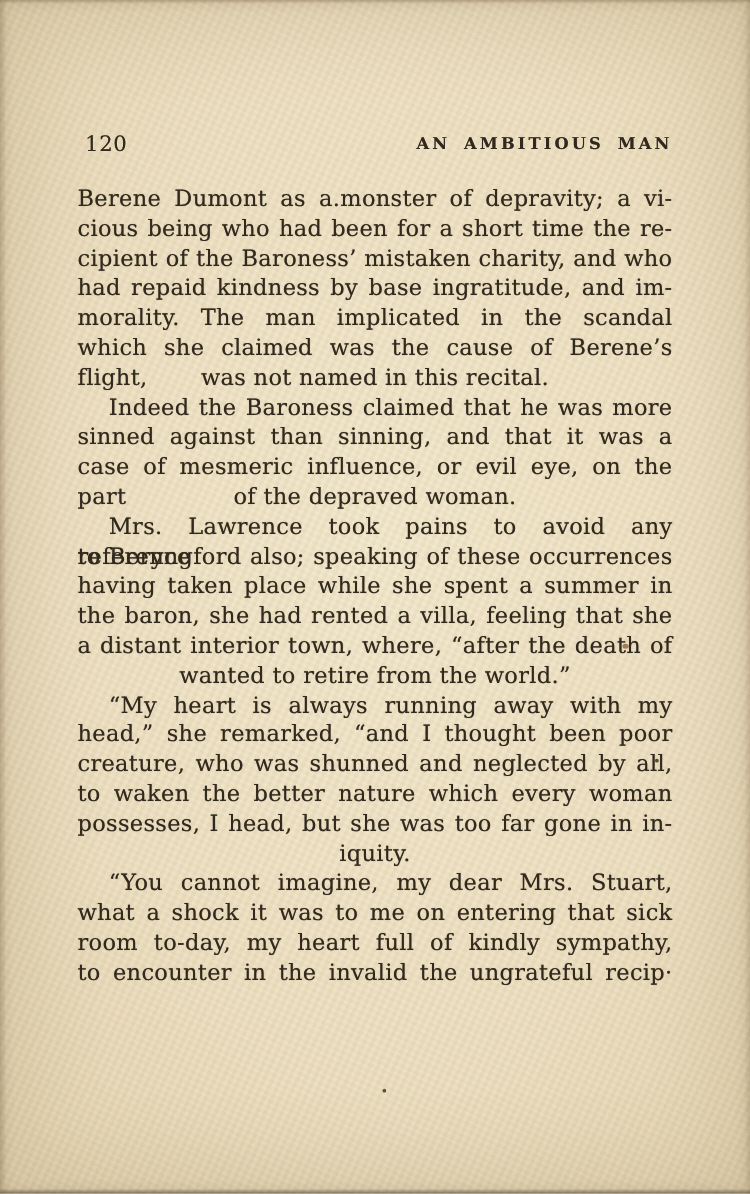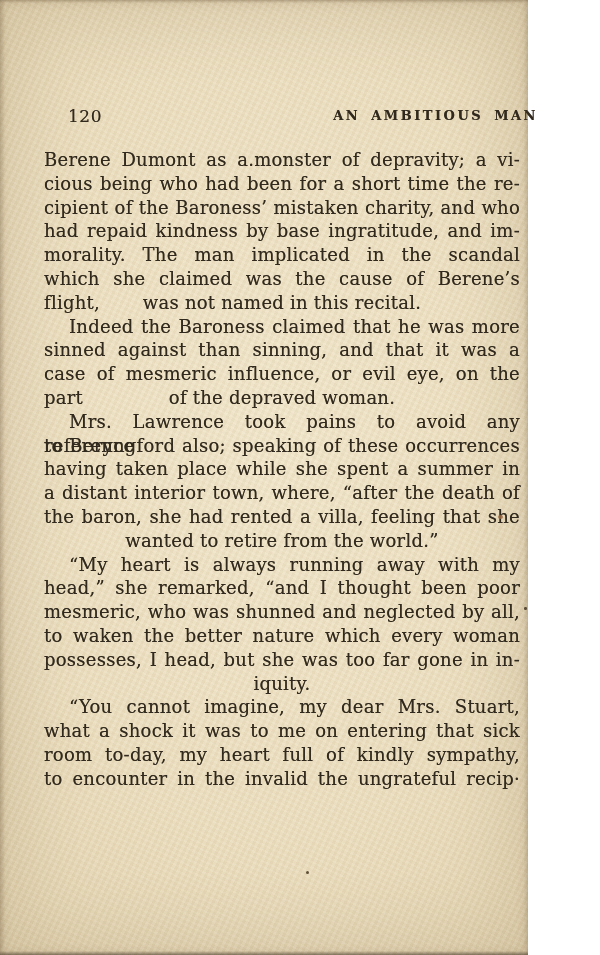--- a/index.html
+++ b/index.html
@@ -6,21 +6,21 @@
     --paper: #ecdfc0;
     --paper-light: #f2e7cb;
     --ink: #31291d;
   }
   * { margin: 0; padding: 0; box-sizing: border-box; }
   html, body { width: 600px; height: 955px; overflow: hidden; }
   body { font-family: "DejaVu Serif", "Liberation Serif", serif; }
 
   .page {
     position: relative;
-    width: 528px;
+    width: 600px;
     height: 955px;
     background:
       radial-gradient(ellipse 420px 640px at 52% 46%, var(--paper-light) 0%, var(--paper) 62%, #e3d4b1 100%);
     box-shadow:
       inset 0 0 70px 12px rgba(125, 100, 60, 0.16),
       inset 0 0 10px 2px rgba(110, 85, 50, 0.18);
     color: var(--ink);
   }
   
   .page::before {
@@ -67,21 +67,21 @@
     font-size: 13px;
     font-weight: bold;
     letter-spacing: 2.5px;
     word-spacing: 4px;
     text-shadow: 0 0 0.5px rgba(49, 41, 29, 0.55);
   }
 
   .text-block {
     position: absolute;
     top: 148px;
-    left: 44px;
+    left: 62px;
     width: 476px;
     font-size: 18px;
     letter-spacing: 0.25px;
   }
   .line {
     height: 23.8px;
     line-height: 23.8px;
     white-space: nowrap;
     text-align: center;
     text-shadow: 0 0 0.6px rgba(49, 41, 29, 0.6);
@@ -116,26 +116,26 @@
       <div class="line justify">morality. The man implicated in the scandal</div>
       <div class="line justify">which she claimed was the cause of Berene’s flight,</div>
       <div class="line">was not named in this recital.</div>
       <div class="line indent justify">Indeed the Baroness claimed that he was more</div>
       <div class="line justify">sinned against than sinning, and that it was a</div>
       <div class="line justify">case of mesmeric influence, or evil eye, on the part</div>
       <div class="line">of the depraved woman.</div>
       <div class="line indent justify">Mrs. Lawrence took pains to avoid any reference</div>
       <div class="line justify">to Beryngford also; speaking of these occurrences</div>
       <div class="line justify">having taken place while she spent a summer in</div>
+      <div class="line justify">the baron, she had rented a villa, feeling that she</div>
       <div class="line justify">a distant interior town, where, “after the death of</div>
-      <div class="line justify">the baron, she had rented a villa, feeling that she</div>
       <div class="line">wanted to retire from the world.”</div>
       <div class="line indent justify">“My heart is always running away with my</div>
       <div class="line justify">head,” she remarked, “and I thought been poor</div>
-      <div class="line justify">mesmeric, who was shunned and neglected by all,</div>
+      <div class="line justify">creature, who was shunned and neglected by all,</div>
       <div class="line justify">to waken the better nature which every woman</div>
       <div class="line justify">possesses, I head, but she was too far gone in in-</div>
       <div class="line">iquity.</div>
       <div class="line indent justify">“You cannot imagine, my dear Mrs. Stuart,</div>
       <div class="line justify">what a shock it was to me on entering that sick</div>
       <div class="line justify">room to-day, my heart full of kindly sympathy,</div>
       <div class="line justify">to encounter in the invalid the ungrateful recip·</div>
     </div>
 
   <div class="speck speck-1"></div>

